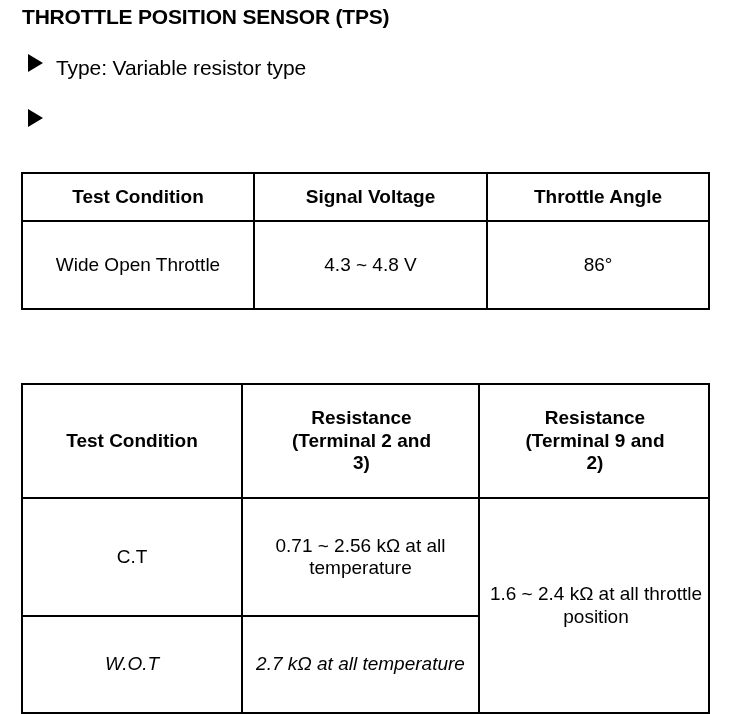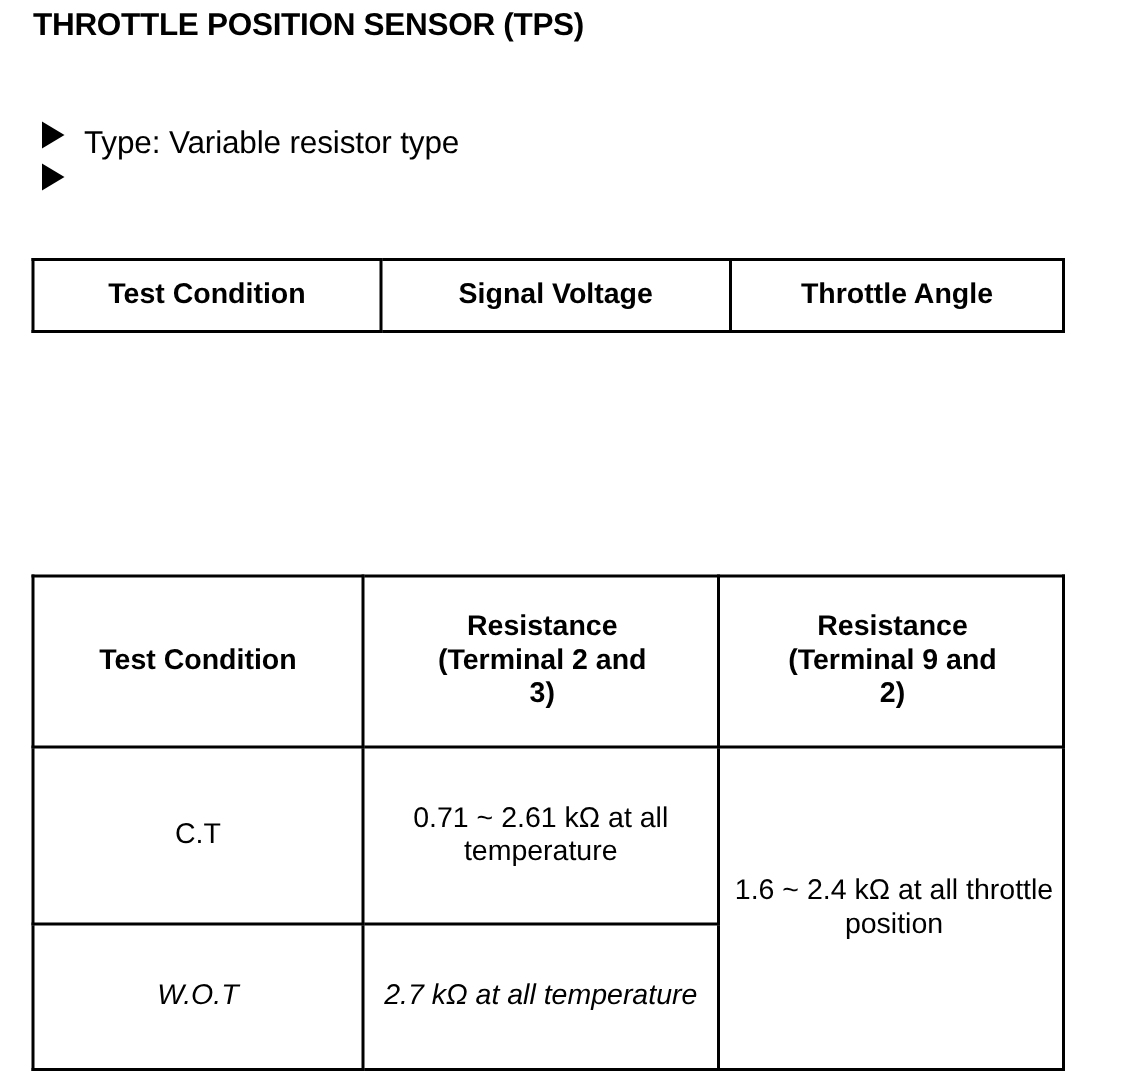--- a/index.html
+++ b/index.html
@@ -35,21 +35,21 @@
   }
 
   
   .bullet-line {
     position: absolute;
     left: 28px;
     display: flex;
     align-items: baseline;
     white-space: nowrap;
   }
-  .bullet-line.line-1 { top: 56px; margin-top: 28px; }
+  .bullet-line.line-1 { top: 56px; }
   .bullet-line.line-2 { top: 112px; }
 
   .bullet-marker {
     display: inline-block;
     width: 0;
     height: 0;
     border-left: 15px solid #000;
     border-top: 9px solid transparent;
     border-bottom: 9px solid transparent;
     margin-right: 13px;
@@ -140,20 +140,25 @@
       <col class="c1">
         <col class="c2">
         <col class="c3">
     </colgroup>
     <tbody>
       <tr class="r-head">
         <td class="head">Test Condition</td>
         <td class="head">Signal Voltage</td>
         <td class="head">Throttle Angle</td>
       </tr>
+      <tr class="r-2">
+        <td>Wide Open Throttle</td>
+        <td>4.3 ~ 4.8 V</td>
+        <td>86°</td>
+      </tr>
     </tbody>
   </table>
 
   <table class="spec-table" id="table-resistance">
     <colgroup>
       <col class="c1">
         <col class="c2">
         <col class="c3">
     </colgroup>
     <tbody>
@@ -165,21 +170,21 @@
           <span>3)</span>
         </td>
         <td class="head col3">
           <span>Resistance</span><br>
           <span>(Terminal 9 and</span><br>
           <span>2)</span>
         </td>
       </tr>
       <tr class="r-1">
         <td>C.T</td>
-        <td>0.71 ~ 2.61 kΩ at all temperature</td>
+        <td>0.71 ~ 2.56 kΩ at all temperature</td>
         <td class="merged-right" rowspan="2">1.6 ~ 2.4 kΩ at all throttle position</td>
       </tr>
       <tr class="r-2">
         <td>W.O.T</td>
         <td>2.7 kΩ at all temperature</td>
       </tr>
     </tbody>
   </table>
 
 </div>

